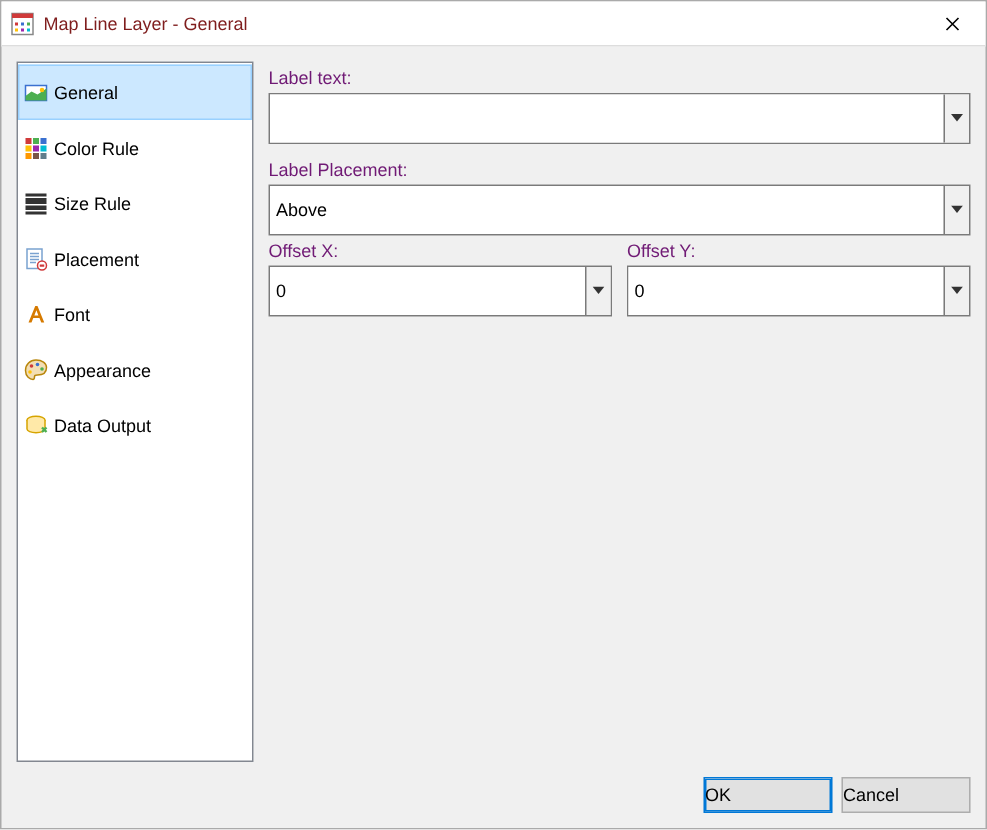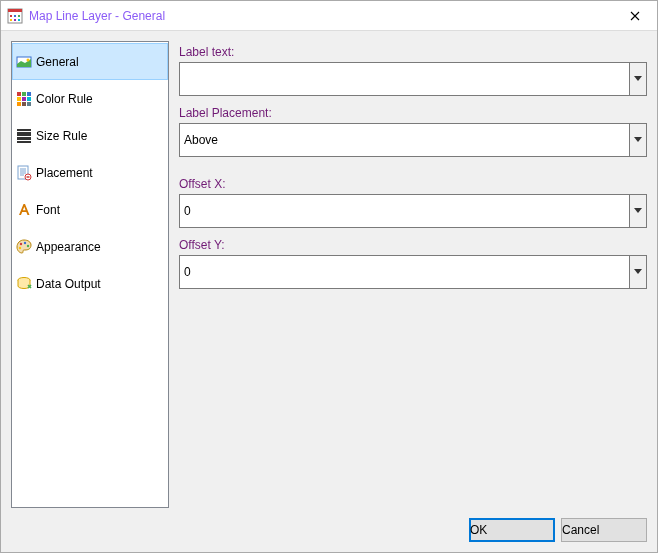--- a/index.html
+++ b/index.html
@@ -26,21 +26,21 @@
     align-items: center;
     padding-left: 6px;
   }
   .titlebar .app-icon {
     width: 16px; height: 16px;
     margin-right: 6px;
     display: flex; align-items: center; justify-content: center;
   }
   .titlebar .title-text {
     flex: 0 0 auto;
-    color: #8b5cf6;
+    color: #7f1d1d;
   }
   .titlebar .spacer { flex: 1; }
   .titlebar .close {
     width: 45px; height: 30px;
     display: flex; align-items: center; justify-content: center;
     font-size: 14px;
     color: #000;
   }
 
   .client {
@@ -103,21 +103,21 @@
     font: inherit;
     padding: 0 4px;
     background: #fff;
   }
   .combo .drop {
     width: 17px;
     background: #f0f0f0;
     border-left: 1px solid #7a7a7a;
     display: flex; align-items: center; justify-content: center;
   }
-  .row2 { display: flex; gap: 10px; margin-top: 20px; flex-direction: column; }
+  .row2 { display: flex; gap: 10px; margin-top: 3px; }
   .row2 .col { flex: 1; display: flex; flex-direction: column; }
   .buttons {
     display: flex;
     justify-content: flex-end;
     gap: 6px;
     padding: 10px 0 0 0;
   }
   .btn {
     min-width: 86px;
     height: 24px;

